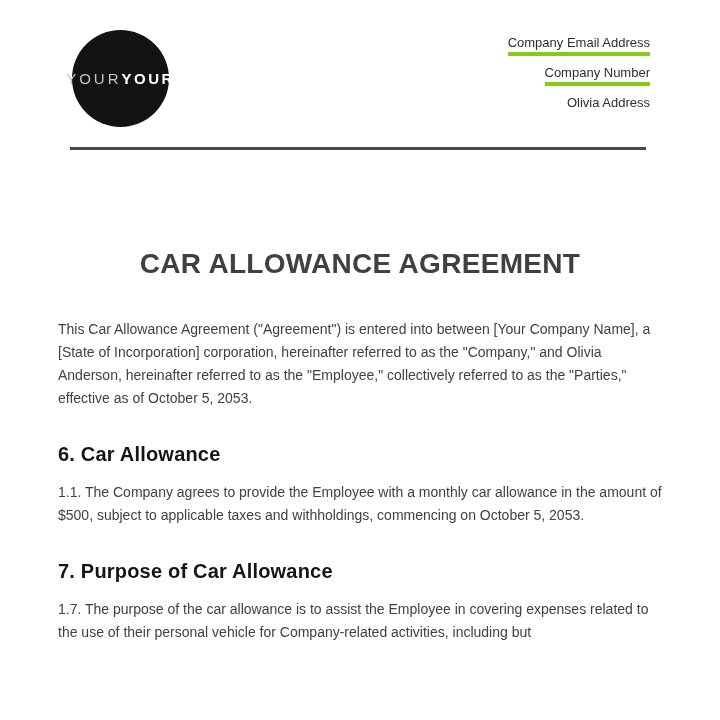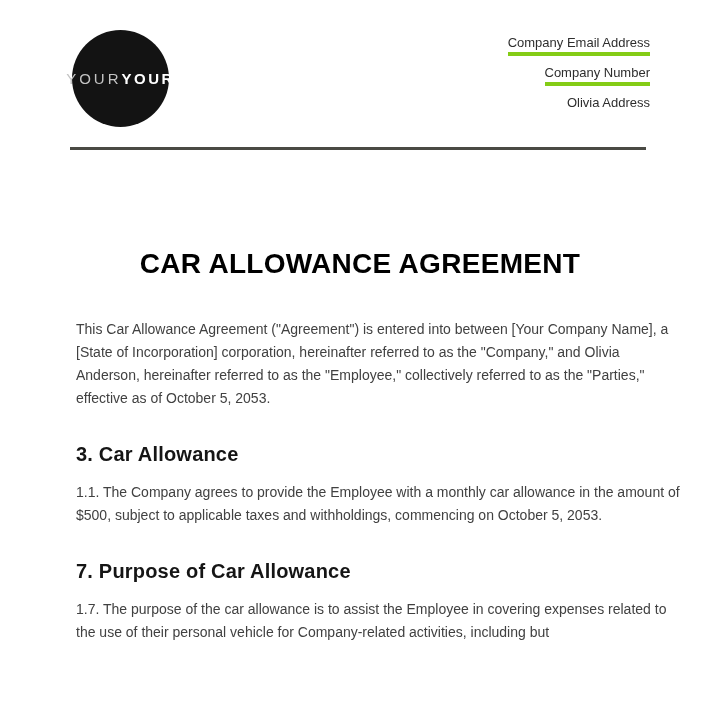--- a/index.html
+++ b/index.html
@@ -79,26 +79,26 @@
   .title {
     position: absolute;
     top: 248px;
     left: 0;
     width: 720px;
     margin: 0;
     text-align: center;
     font-size: 28px;
     font-weight: 700;
     letter-spacing: 0.3px;
-    color: #000000;
+    color: #404040;
   }
   
   .content {
     position: absolute;
-    left: 76px;
+    left: 58px;
     top: 318px;
     width: 604px;
     font-size: 14px;
     line-height: 23px;
     color: #414141;
   }
   .content p {
     margin: 0 0 15px 0;
   }
   .content p.intro {
@@ -129,20 +129,20 @@
       <div class="contact-row"><span class="contact-line">Olivia Address</span></div>
     </div>
 
   <div class="divider"></div>
 
   <h1 class="title">CAR ALLOWANCE AGREEMENT</h1>
 
   <div class="content">
     <p class="intro">This Car Allowance Agreement ("Agreement") is entered into between [Your Company Name], a [State of Incorporation] corporation, hereinafter referred to as the "Company," and Olivia Anderson, hereinafter referred to as the "Employee," collectively referred to as the "Parties," effective as of October 5, 2053.</p>
     <div id="sections">
-        <h2 class="section-heading">3. Car Allowance</h2>
+        <h2 class="section-heading">6. Car Allowance</h2>
         <p class="body-paragraph">1.1. The Company agrees to provide the Employee with a monthly car allowance in the amount of $500, subject to applicable taxes and withholdings, commencing on October 5, 2053.</p>
         <h2 class="section-heading">7. Purpose of Car Allowance</h2>
         <p class="body-paragraph">1.7. The purpose of the car allowance is to assist the Employee in covering expenses related to the use of their personal vehicle for Company-related activities, including but</p>
       </div>
   </div>
 
 </div>
 
 </body></html>

